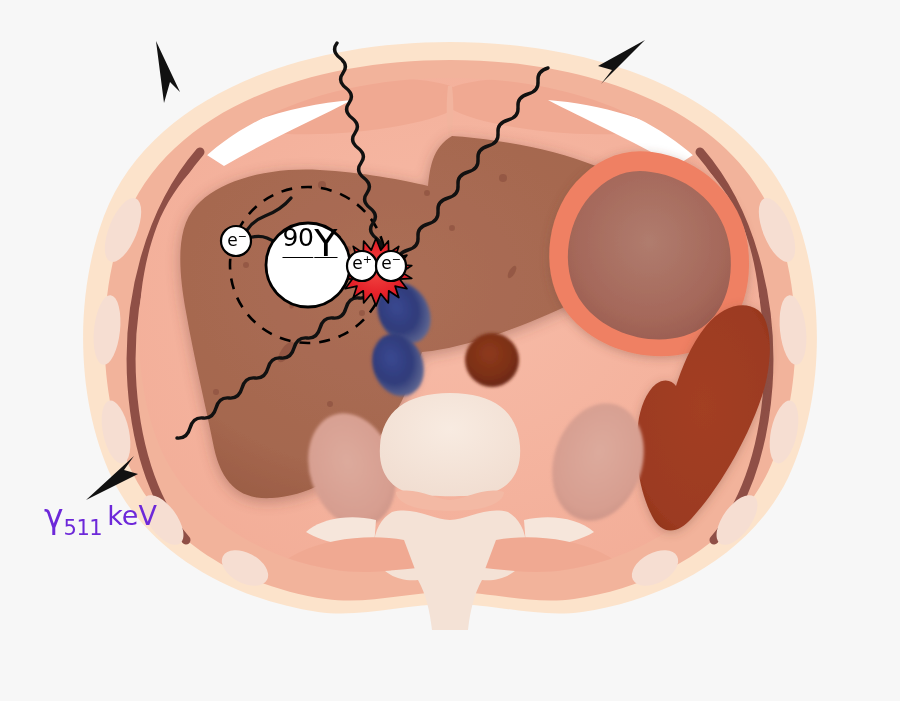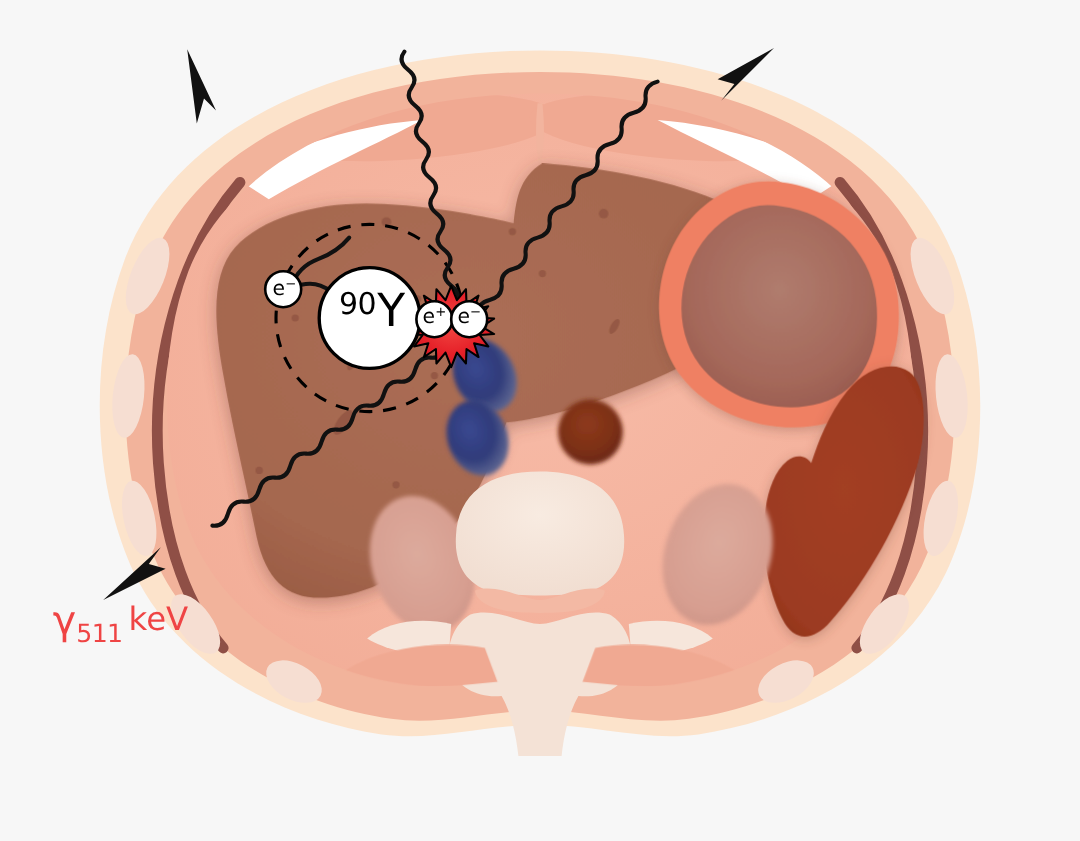--- a/index.html
+++ b/index.html
@@ -21,21 +21,21 @@
   #scene {
     position: absolute;
     left: 0;
     top: 0;
     width: 900px;
     height: 701px;
   }
   .lbl {
     position: absolute;
     white-space: nowrap;
-    color: #ef4444;
+    color: #6d28d9;
     font-family: "DejaVu Sans", sans-serif;
   }
   #gamma-label {
     left: 44px;
     top: 497px;
     font-size: 33px;
     letter-spacing: 0px;
   }
   #gamma-label .sub {
     font-size: 21px;
@@ -49,23 +49,24 @@
   }
   .node-text {
     position: absolute;
     text-align: center;
     color: #000000;
     font-family: "DejaVu Sans", sans-serif;
     pointer-events: none;
   }
   #y90-text {
     left: 265px;
-    top: 240px;
+    top: 224px;
     width: 90px;
     line-height: 1;
+    text-decoration: underline;
   }
   #y90-text .mass {
     font-size: 25px;
     vertical-align: 0.42em;
     letter-spacing: -0.5px;
   }
   #y90-text .sym {
     font-size: 38px;
     margin-left: 1px;
   }

